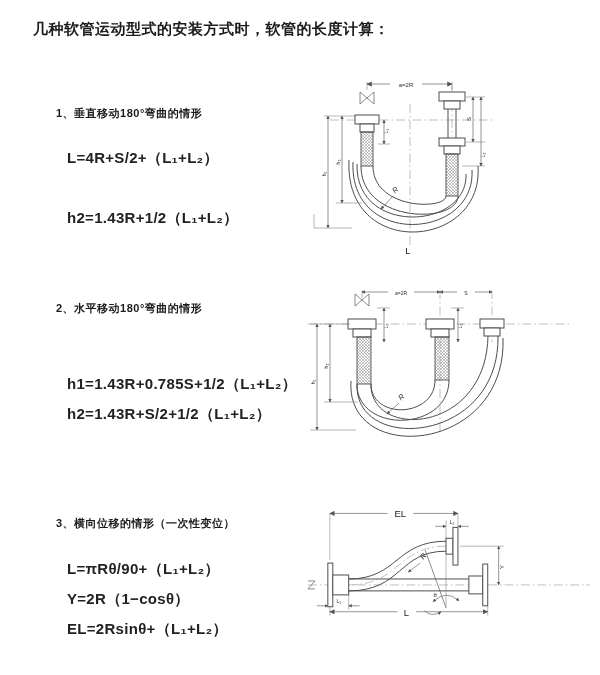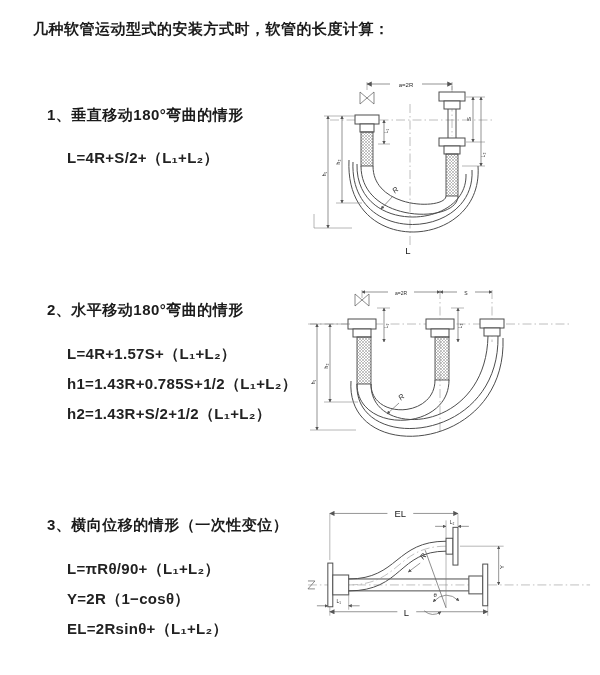--- a/index.html
+++ b/index.html
@@ -9,22 +9,22 @@
     background:#ffffff;
     font-family:"Liberation Sans","DejaVu Sans",sans-serif;
     color:#1b1b1b;
     overflow:hidden;
   }
   .page-title{
     position:absolute;left:33px;top:20px;
     font-size:15px;font-weight:bold;letter-spacing:.5px;
   }
   .sec-heading{
-    position:absolute;left:47px;
-    font-size:15px;font-weight:bold;letter-spacing:.5px;
+    position:absolute;left:56px;
+    font-size:11px;font-weight:bold;letter-spacing:.5px;
   }
   .formula{
     position:absolute;left:67px;
     font-size:15px;font-weight:bold;letter-spacing:.3px;color:#222;margin-top:12px;
   }
   #h1-1{top:106px}
   #f1-1{top:137px}#f1-2{top:167px}#f1-3{top:197px}
   #h2-1{top:301px}
   #f2-1{top:333px}#f2-2{top:363px}#f2-3{top:393px}
   #h3-1{top:516px}
@@ -64,23 +64,23 @@
       <marker id="arrS" viewBox="0 0 10 10" refX="9" refY="5" markerWidth="5" markerHeight="5" orient="auto-start-reverse">
         <path d="M0 0L10 5L0 10z" fill="#555"></path>
       </marker>
     </defs>
   </svg>
 
   <div class="page-title">几种软管运动型式的安装方式时，软管的长度计算：</div>
 
   <div class="sec-heading" id="h1-1">1、垂直移动180°弯曲的情形</div>
   <div class="formula" id="f1-1">L=4R+S/2+（L₁+L₂）</div>
+  <div class="formula" id="f1-3">h2=1.43R+1/2（L₁+L₂）</div>
 
   <div class="sec-heading" id="h2-1">2、水平移动180°弯曲的情形</div>
-  <div class="formula" id="f2-1">L=4R+1.57S+（L₁+L₂）</div>
   <div class="formula" id="f2-2">h1=1.43R+0.785S+1/2（L₁+L₂）</div>
   <div class="formula" id="f2-3">h2=1.43R+S/2+1/2（L₁+L₂）</div>
 
   <div class="sec-heading" id="h3-1">3、横向位移的情形（一次性变位）</div>
   <div class="formula" id="f3-1">L=πRθ/90+（L₁+L₂）</div>
   <div class="formula" id="f3-2">Y=2R（1−cosθ）</div>
   <div class="formula" id="f3-3">EL=2Rsinθ+（L₁+L₂）</div>
 
   <svg id="dwg1" class="dwg" width="280" height="190" viewBox="0 0 280 190">
 

